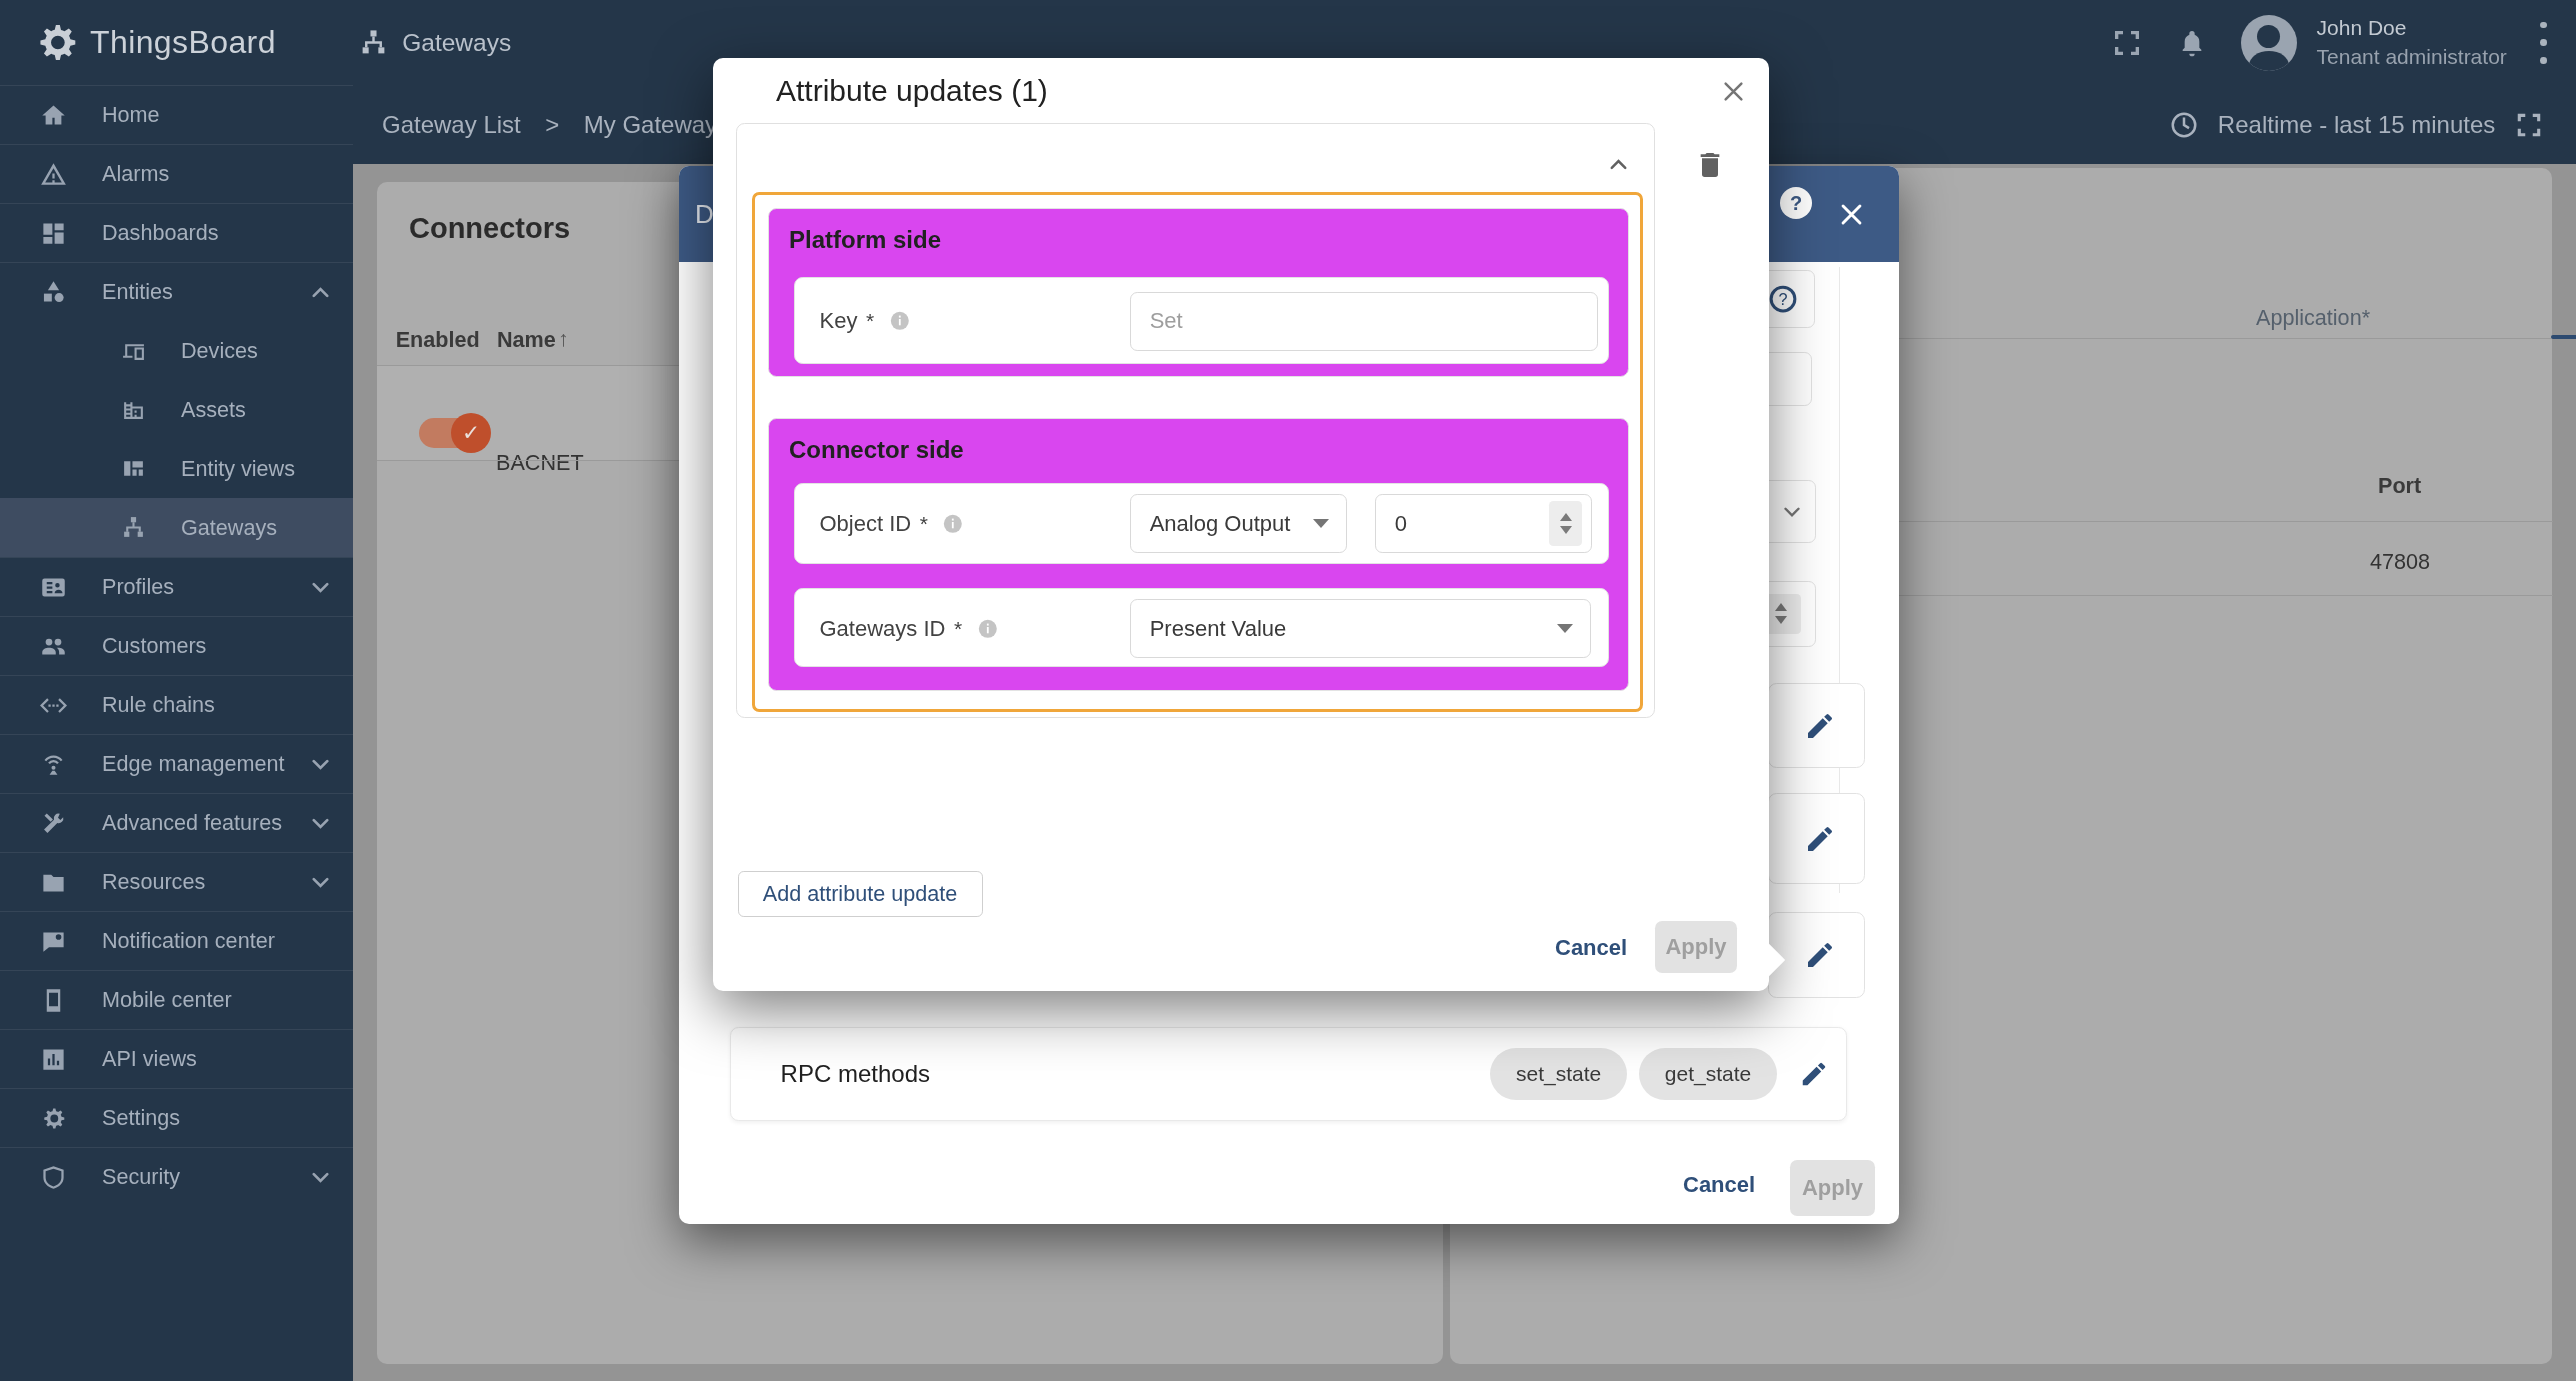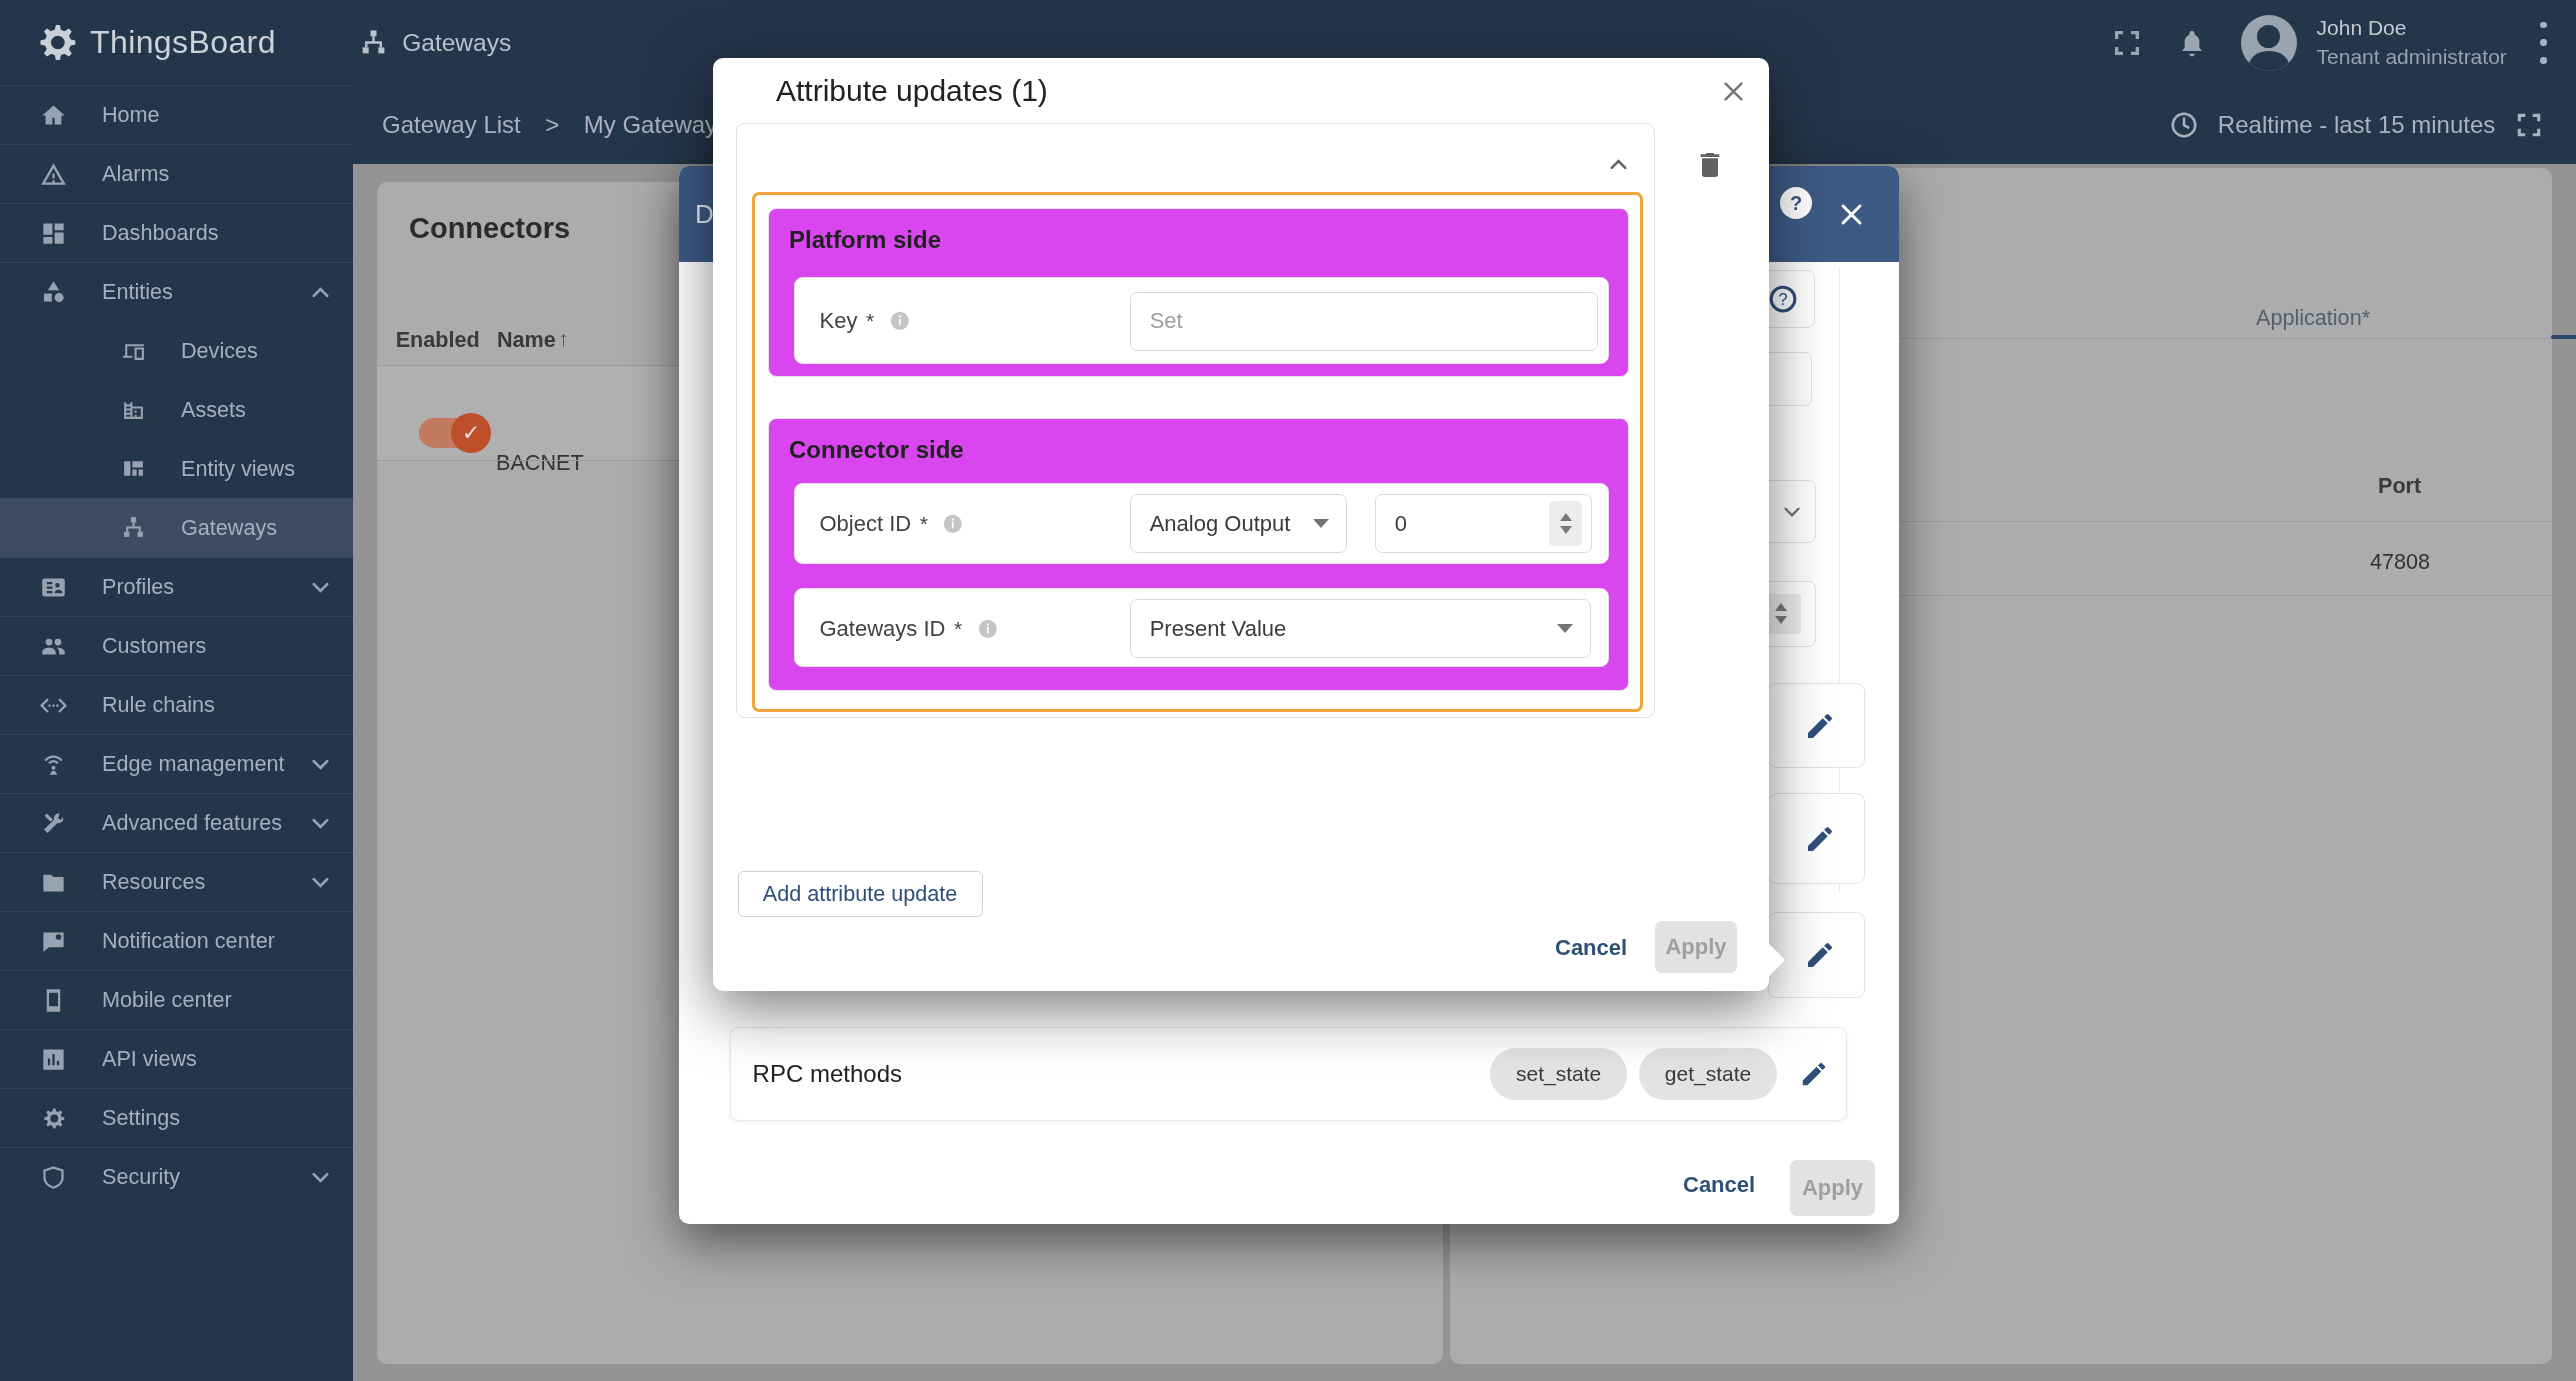--- a/index.html
+++ b/index.html
@@ -76,21 +76,21 @@
   .vline{position:absolute;width:1.4px;background:#e8e8e8;}
   .q-out{width:30px;height:30px;color:#2f4f79;}
   .chip-spin{position:absolute;background:#ededed;border-radius:4.3px;display:flex;flex-direction:column;
              align-items:center;justify-content:center;gap:5.8px;}
   .tri-up{width:0;height:0;border-left:6.5px solid transparent;border-right:6.5px solid transparent;border-bottom:8px solid #7a7a7a;}
   .tri-dn{width:0;height:0;border-left:6.5px solid transparent;border-right:6.5px solid transparent;border-top:8px solid #7a7a7a;}
   .pencil-box{position:absolute;left:1089px;width:97px;border:1.4px solid #e2e2e2;border-radius:8.6px;background:#fff;
               display:flex;align-items:center;}
   .pencil-box svg{width:32px;height:32px;color:#2f4f79;margin-left:35px;}
   .rpc-card{position:absolute;left:51px;top:861px;width:1117px;height:94px;border:1.4px solid #e9e9e9;border-radius:8.6px;
-            background:#fff;box-shadow:0 1.4px 4.3px rgba(0,0,0,.06);display:flex;align-items:center;}
+            background:#fff;box-shadow:0 1.4px 4.3px rgba(0,0,0,.06);display:flex;align-items:center;padding-left:28px;}
   .rpc-label{margin-left:21.6px;font-size:24px;color:#212121;}
   .chip{height:52px;border-radius:26px;background:#e3e3e3;color:#3a3a3a;font-size:21px;
         display:flex;align-items:center;justify-content:center;padding:0 26px;}
   .rpc-chips{margin-left:auto;display:flex;gap:11.5px;align-items:center;margin-right:17.3px;}
   .rpc-chips svg{width:30px;height:30px;color:#2f4f79;margin-left:10px;}
   .dlg-footer-cancel{position:absolute;left:1004px;top:1006px;font-size:22px;font-weight:700;color:#2f4f79;}
   .dlg-footer-apply{position:absolute;left:1111px;top:994px;width:85px;height:56px;background:#e2e2e2;border-radius:7.2px;
                     color:#9f9f9f;font-size:22px;font-weight:700;display:flex;align-items:center;justify-content:center;}
 
   

